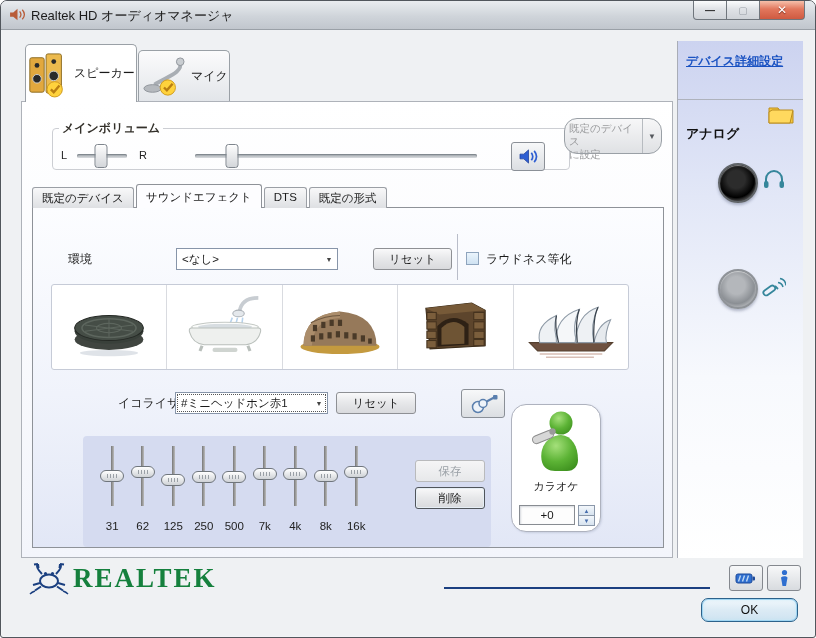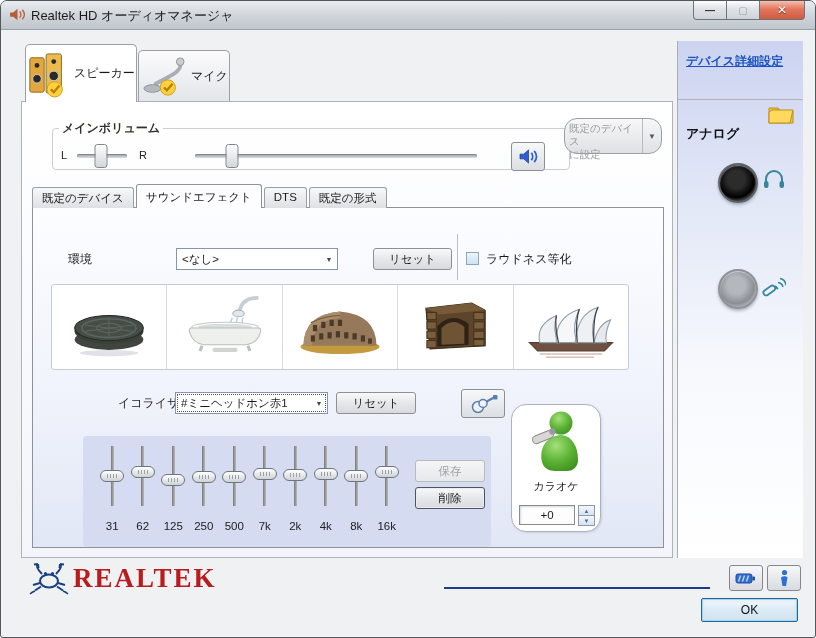--- a/index.html
+++ b/index.html
@@ -118,28 +118,28 @@
   .jack.hp{top:122px;background:radial-gradient(circle at 45% 40%,#2c2c2c 30%,#000 62%,#3a3a3a 72%,#777 100%);
     border:2px solid #606468;}
   .jack.mic{top:228px;background:radial-gradient(circle at 45% 40%,#b4b7bb 30%,#8b8f94 62%,#a6a9ad 72%,#c9ccd0 100%);
     border:2px solid #8f9398;}
   .jack-glyph{position:absolute;left:84px;}
   .jack-glyph.hp{top:127px;}
   .jack-glyph.mic{top:235px;}
   
   .crab{position:absolute;left:26px;top:560px;}
   .brand{position:absolute;left:72px;top:562px;font-family:"Liberation Serif","DejaVu Serif",serif;
-    font-size:27px;font-weight:bold;letter-spacing:2px;color:#b91c1c;}
+    font-size:27px;font-weight:bold;letter-spacing:2px;color:#15803d;}
   .brand-line{position:absolute;left:443px;top:586px;width:266px;height:2px;background:#1b4080;}
   .mini-btn{position:absolute;top:564px;width:34px;height:26px;box-sizing:border-box;border:1px solid #84888e;
     border-radius:3px;background:linear-gradient(#f7f8f9,#d8dbdf);display:flex;align-items:center;justify-content:center;cursor:pointer;}
   .mini-btn.batt{left:728px;}
   .mini-btn.info{left:766px;}
   .ok-btn{position:absolute;left:700px;top:597px;width:97px;height:24px;box-sizing:border-box;
-    border:1px solid #2c628b;border-radius:2px;background:linear-gradient(#f2f8fc,#dcebf5 48%,#cfe3f1);
+    border:1px solid #2c628b;border-radius:7px;background:linear-gradient(#f2f8fc,#dcebf5 48%,#cfe3f1);
     box-shadow:inset 0 0 0 1px #9fd5f2, inset 0 0 4px #bfe6f8;
     display:flex;align-items:center;justify-content:center;font-size:12px;color:#111;cursor:pointer;}
 </style>
 </head>
 <body>
 
 <div class="app">
  <div class="window">
 
   <div class="titlebar">
@@ -351,26 +351,20 @@
             <div class="band-label">500</div>
           </div>
           <div class="band">
             <div class="vtrack">
                   <div class="vthumb" style="top: 47%;"></div>
                 </div>
             <div class="band-label">7k</div>
           </div>
           <div class="band">
             <div class="vtrack">
-                  <div class="vthumb" style="top: 48%;"></div>
-                </div>
-            <div class="band-label">2k</div>
-          </div>
-          <div class="band">
-            <div class="vtrack">
                   <div class="vthumb" style="top: 47%;"></div>
                 </div>
             <div class="band-label">4k</div>
           </div>
           <div class="band">
             <div class="vtrack">
                   <div class="vthumb" style="top: 50%;"></div>
                 </div>
             <div class="band-label">8k</div>
           </div>

